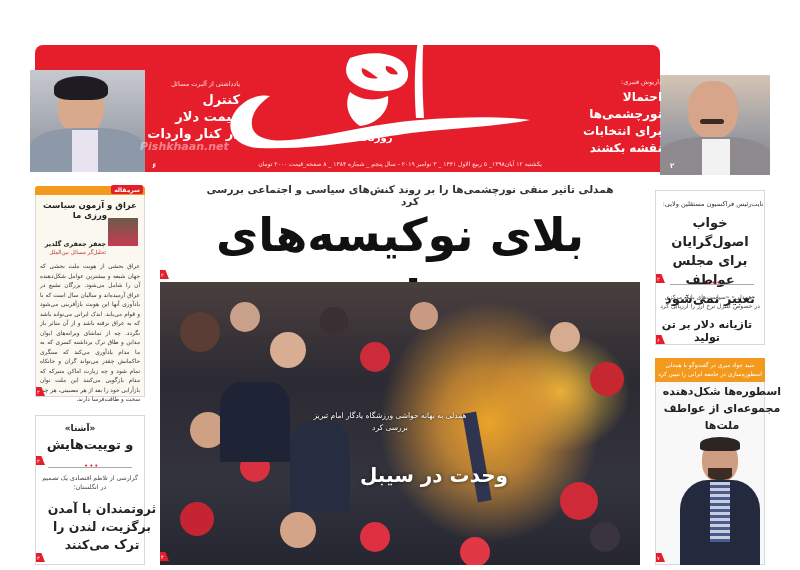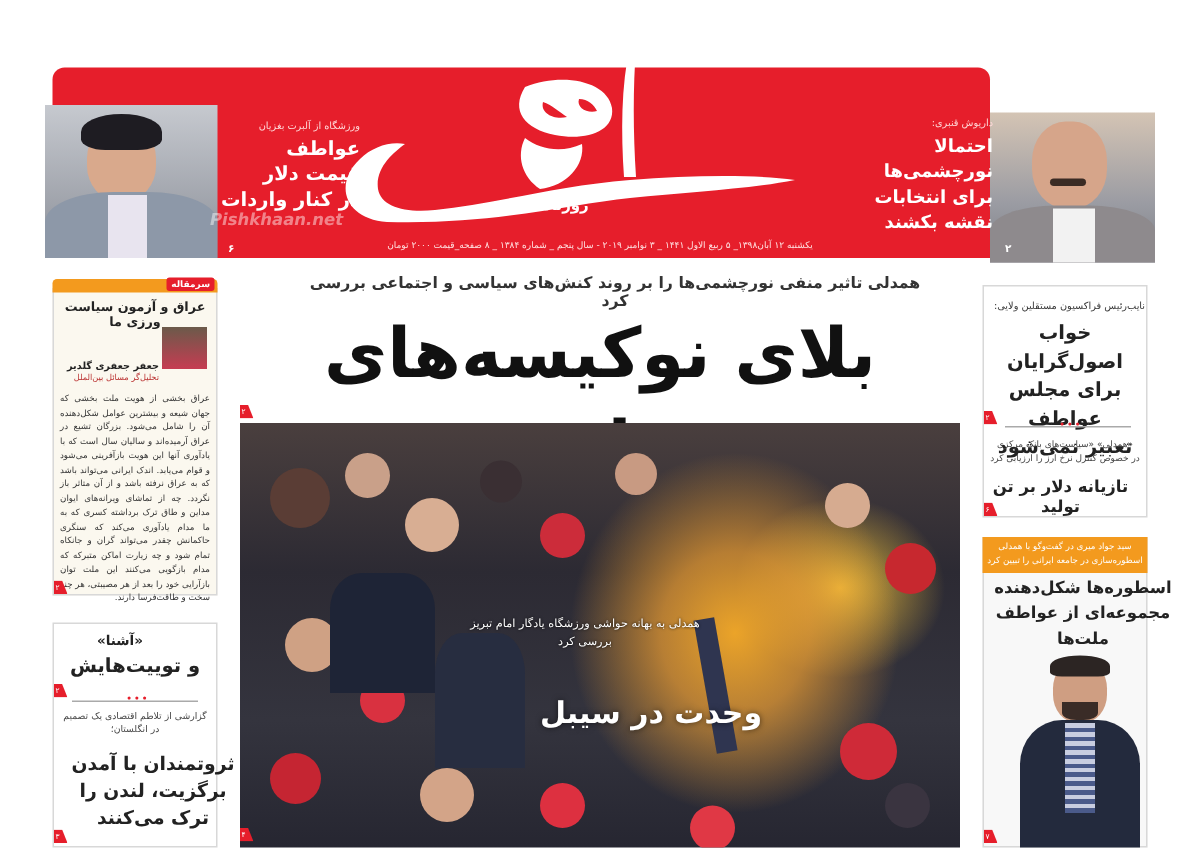--- a/index.html
+++ b/index.html
@@ -138,22 +138,22 @@
 <div class="logo-sub">روزنامه</div>
 <div class="dateline">یکشنبه ۱۲ آبان۱۳۹۸_ ۵ ربیع الاول ۱۴۴۱ _ ۳ نوامبر ۲۰۱۹ - سال پنجم _ شماره ۱۳۸۴ _ ۸ صفحه_قیمت ۲۰۰۰ تومان</div>
 
 <div class="promo-left-photo">
   <div style="position:absolute;left:28px;top:12px;width:46px;height:52px;border-radius:45%;background:#d9a98c;"></div>
   <div style="position:absolute;left:24px;top:6px;width:54px;height:24px;border-radius:50% 50% 30% 30%;background:#1e1c22;"></div>
   <div style="position:absolute;left:0;top:58px;width:115px;height:50px;border-radius:40% 40% 0 0;background:#8d98a8;"></div>
   <div style="position:absolute;left:42px;top:60px;width:26px;height:44px;background:#e8e4ef;"></div>
 </div>
 <div class="promo-left-text">
-  <div class="kicker-s">ورزشگاه از آلبرت بغزیان</div>
-  <div class="promo-h">عواطف</div>
+  <div class="kicker-s">یادداشتی از آلبرت مسائل</div>
+  <div class="promo-h">کنترل</div>
   <div class="promo-h">قیمت دلار</div>
   <div class="promo-h">در کنار واردات</div>
 </div>
 <div class="watermark">Pishkhaan.net</div>
 <div class="pgnum-white" style="left:152px;top:162px;">۶</div>
 
 <div class="promo-right-photo">
   <div style="position:absolute;left:28px;top:6px;width:50px;height:58px;border-radius:45%;background:#d6a58a;"></div>
   <div style="position:absolute;left:40px;top:44px;width:24px;height:5px;background:#3a2b24;border-radius:3px;"></div>
   <div style="position:absolute;left:0;top:62px;width:110px;height:42px;border-radius:40% 40% 0 0;background:#8e8a8d;"></div>

